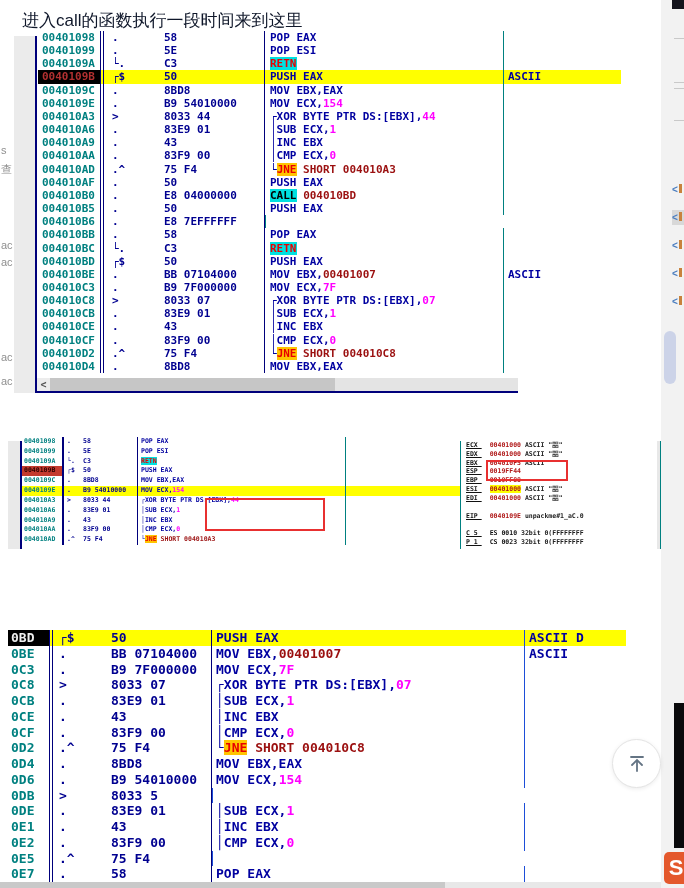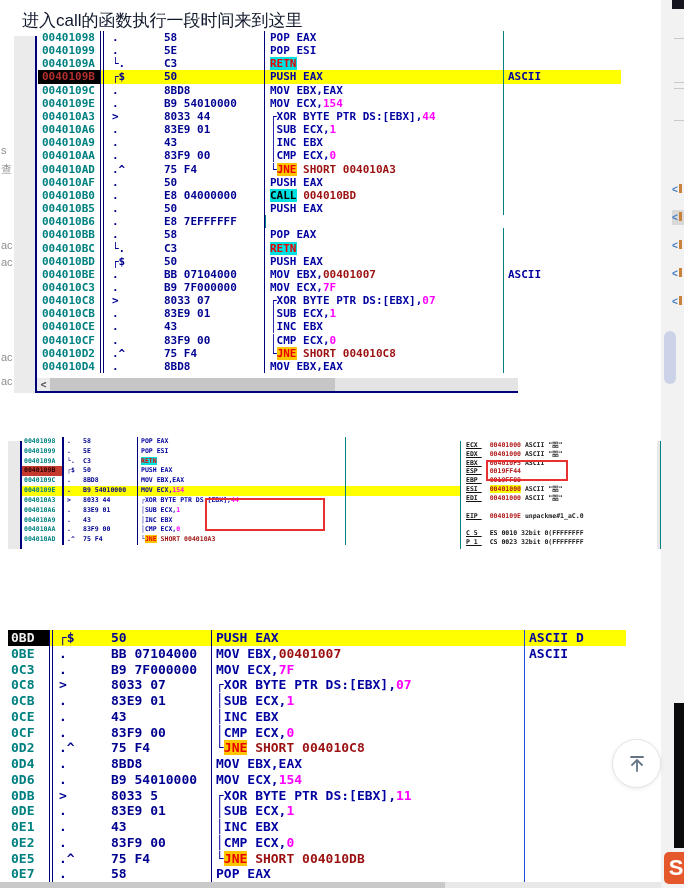--- a/index.html
+++ b/index.html
@@ -187,25 +187,25 @@
         <div class="drow hl"><span class="c ca asel">0BD</span><span class="c cf">┌$</span><span class="c ch">50</span><span class="c cm2"><span class="tk n">PUSH EAX</span></span><span class="c cc">ASCII D</span></div>
         <div class="drow"><span class="c ca">0BE</span><span class="c cf">.</span><span class="c ch">BB 07104000</span><span class="c cm2"><span class="tk n">MOV EBX,</span><span class="tk r">00401007</span></span><span class="c cc">ASCII</span></div>
         <div class="drow"><span class="c ca">0C3</span><span class="c cf">.</span><span class="c ch">B9 7F000000</span><span class="c cm2"><span class="tk n">MOV ECX,</span><span class="tk m">7F</span></span><span class="c cc"></span></div>
         <div class="drow"><span class="c ca">0C8</span><span class="c cf">&gt;</span><span class="c ch">8033 07</span><span class="c cm2"><span class="tk n">┌XOR BYTE PTR DS:[EBX],</span><span class="tk m">07</span></span><span class="c cc"></span></div>
         <div class="drow"><span class="c ca">0CB</span><span class="c cf">.</span><span class="c ch">83E9 01</span><span class="c cm2"><span class="tk n">│SUB ECX,</span><span class="tk m">1</span></span><span class="c cc"></span></div>
         <div class="drow"><span class="c ca">0CE</span><span class="c cf">.</span><span class="c ch">43</span><span class="c cm2"><span class="tk n">│INC EBX</span></span><span class="c cc"></span></div>
         <div class="drow"><span class="c ca">0CF</span><span class="c cf">.</span><span class="c ch">83F9 00</span><span class="c cm2"><span class="tk n">│CMP ECX,</span><span class="tk m">0</span></span><span class="c cc"></span></div>
         <div class="drow"><span class="c ca">0D2</span><span class="c cf">.^</span><span class="c ch">75 F4</span><span class="c cm2"><span class="tk n">└</span><span class="tk jne">JNE</span><span class="tk r"> SHORT 004010C8</span></span><span class="c cc"></span></div>
         <div class="drow"><span class="c ca">0D4</span><span class="c cf">.</span><span class="c ch">8BD8</span><span class="c cm2"><span class="tk n">MOV EBX,EAX</span></span><span class="c cc"></span></div>
         <div class="drow"><span class="c ca">0D6</span><span class="c cf">.</span><span class="c ch">B9 54010000</span><span class="c cm2"><span class="tk n">MOV ECX,</span><span class="tk m">154</span></span><span class="c cc"></span></div>
-        <div class="drow"><span class="c ca">0DB</span><span class="c cf">&gt;</span><span class="c ch">8033 5</span><span class="c cm2"><span class="tk n">┌XOR BYTE PTR DS:[EBX],</span><span class="tk m">11</span></span><span class="c cc"></span></div>
+        <div class="drow"><span class="c ca">0DB</span><span class="c cf">&gt;</span><span class="c ch">8033 5</span><span class="c cc"></span></div>
         <div class="drow"><span class="c ca">0DE</span><span class="c cf">.</span><span class="c ch">83E9 01</span><span class="c cm2"><span class="tk n">│SUB ECX,</span><span class="tk m">1</span></span><span class="c cc"></span></div>
         <div class="drow"><span class="c ca">0E1</span><span class="c cf">.</span><span class="c ch">43</span><span class="c cm2"><span class="tk n">│INC EBX</span></span><span class="c cc"></span></div>
         <div class="drow"><span class="c ca">0E2</span><span class="c cf">.</span><span class="c ch">83F9 00</span><span class="c cm2"><span class="tk n">│CMP ECX,</span><span class="tk m">0</span></span><span class="c cc"></span></div>
-        <div class="drow"><span class="c ca">0E5</span><span class="c cf">.^</span><span class="c ch">75 F4</span><span class="c cm2"><span class="tk n">└</span><span class="tk jne">JNE</span><span class="tk r"> SHORT 004010DB</span></span><span class="c cc"></span></div>
+        <div class="drow"><span class="c ca">0E5</span><span class="c cf">.^</span><span class="c ch">75 F4</span><span class="c cc"></span></div>
         <div class="drow"><span class="c ca">0E7</span><span class="c cf">.</span><span class="c ch">58</span><span class="c cm2"><span class="tk n">POP EAX</span></span><span class="c cc"></span></div>
       </div>
   </div>
 
   <div id="bstrip">
     <div class="thumb"></div>
   </div>
 
   <div id="rail">
     <div id="railtop"></div>

